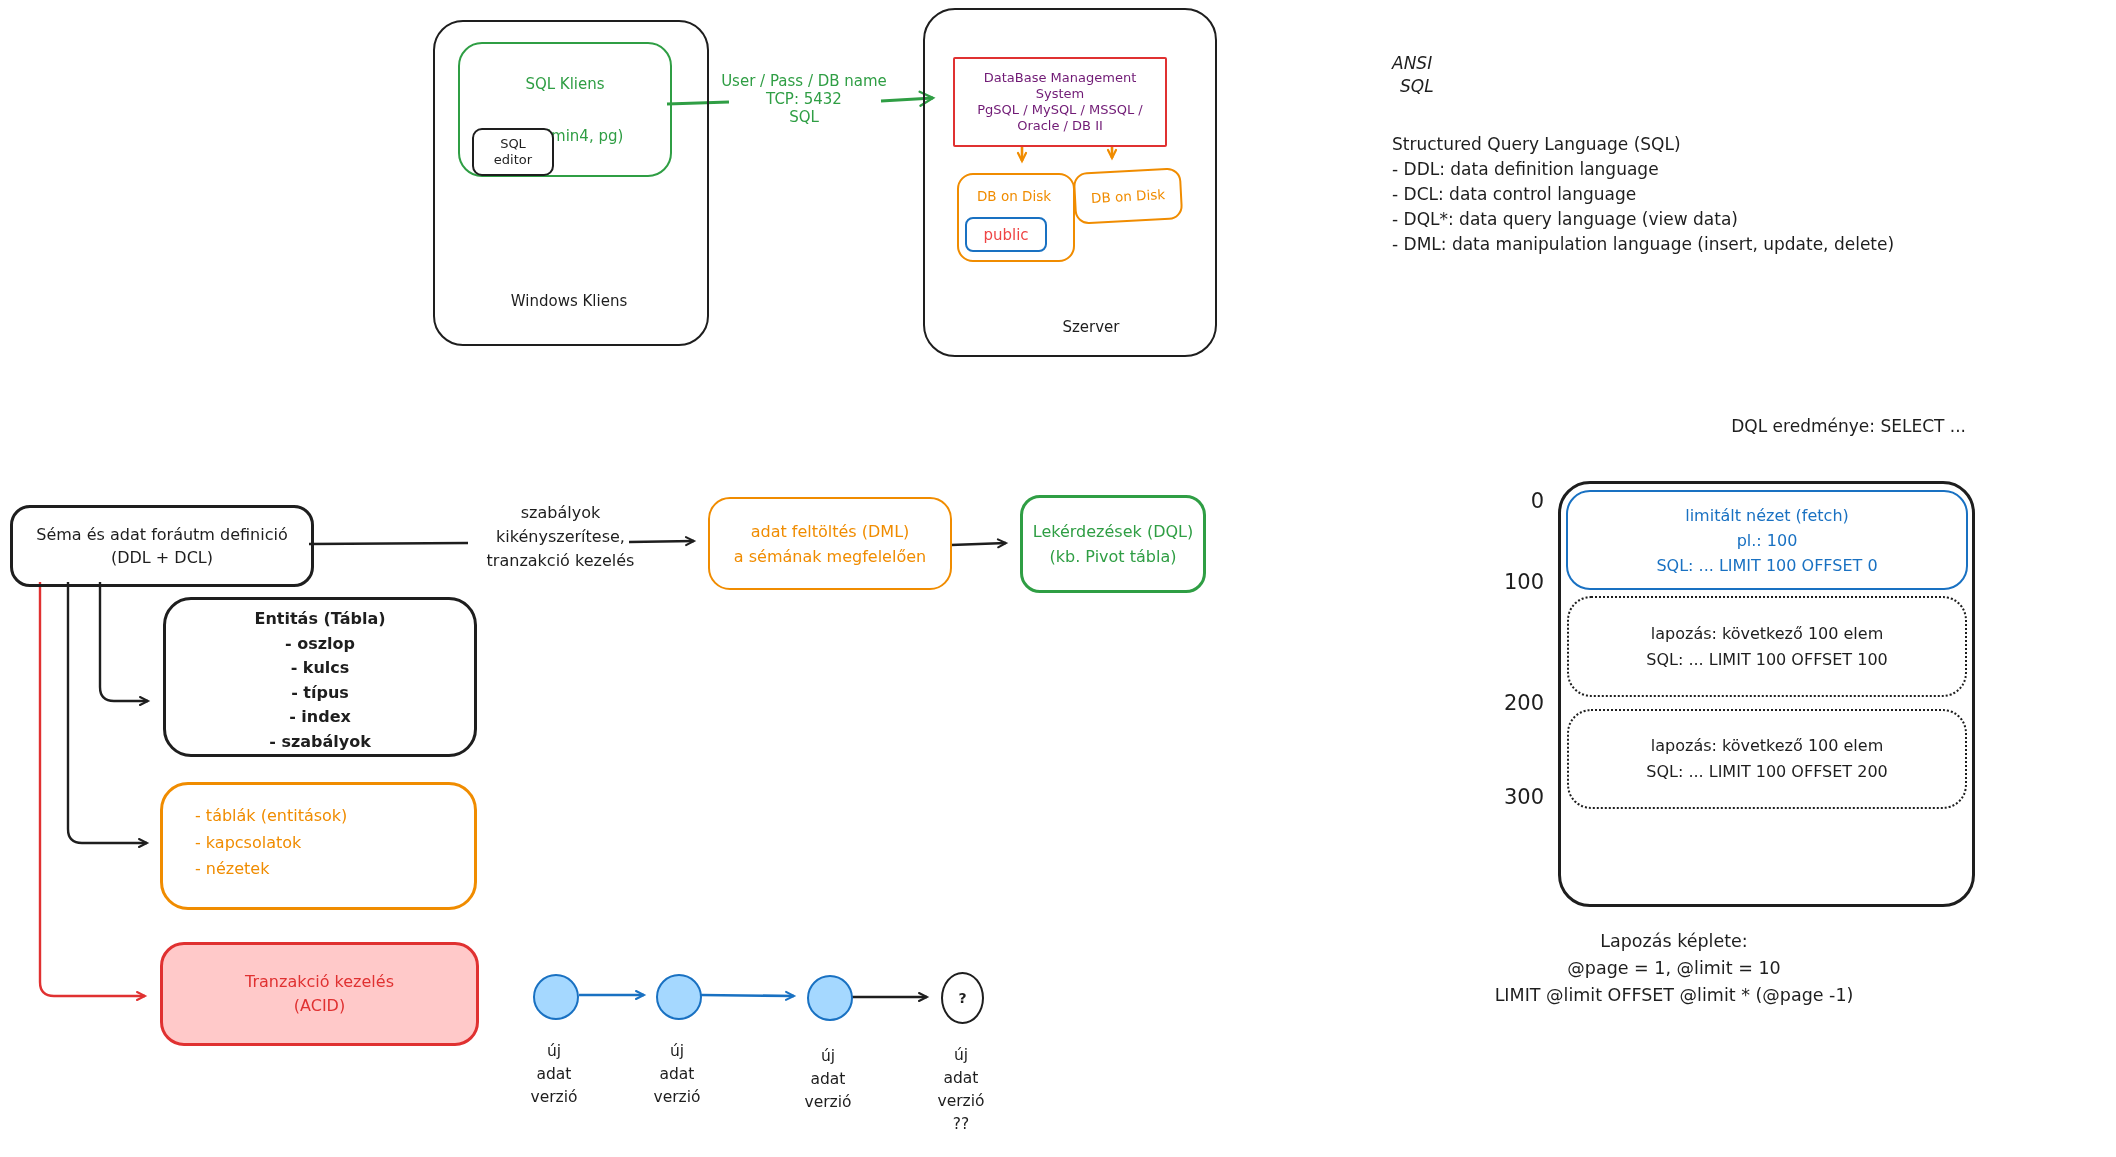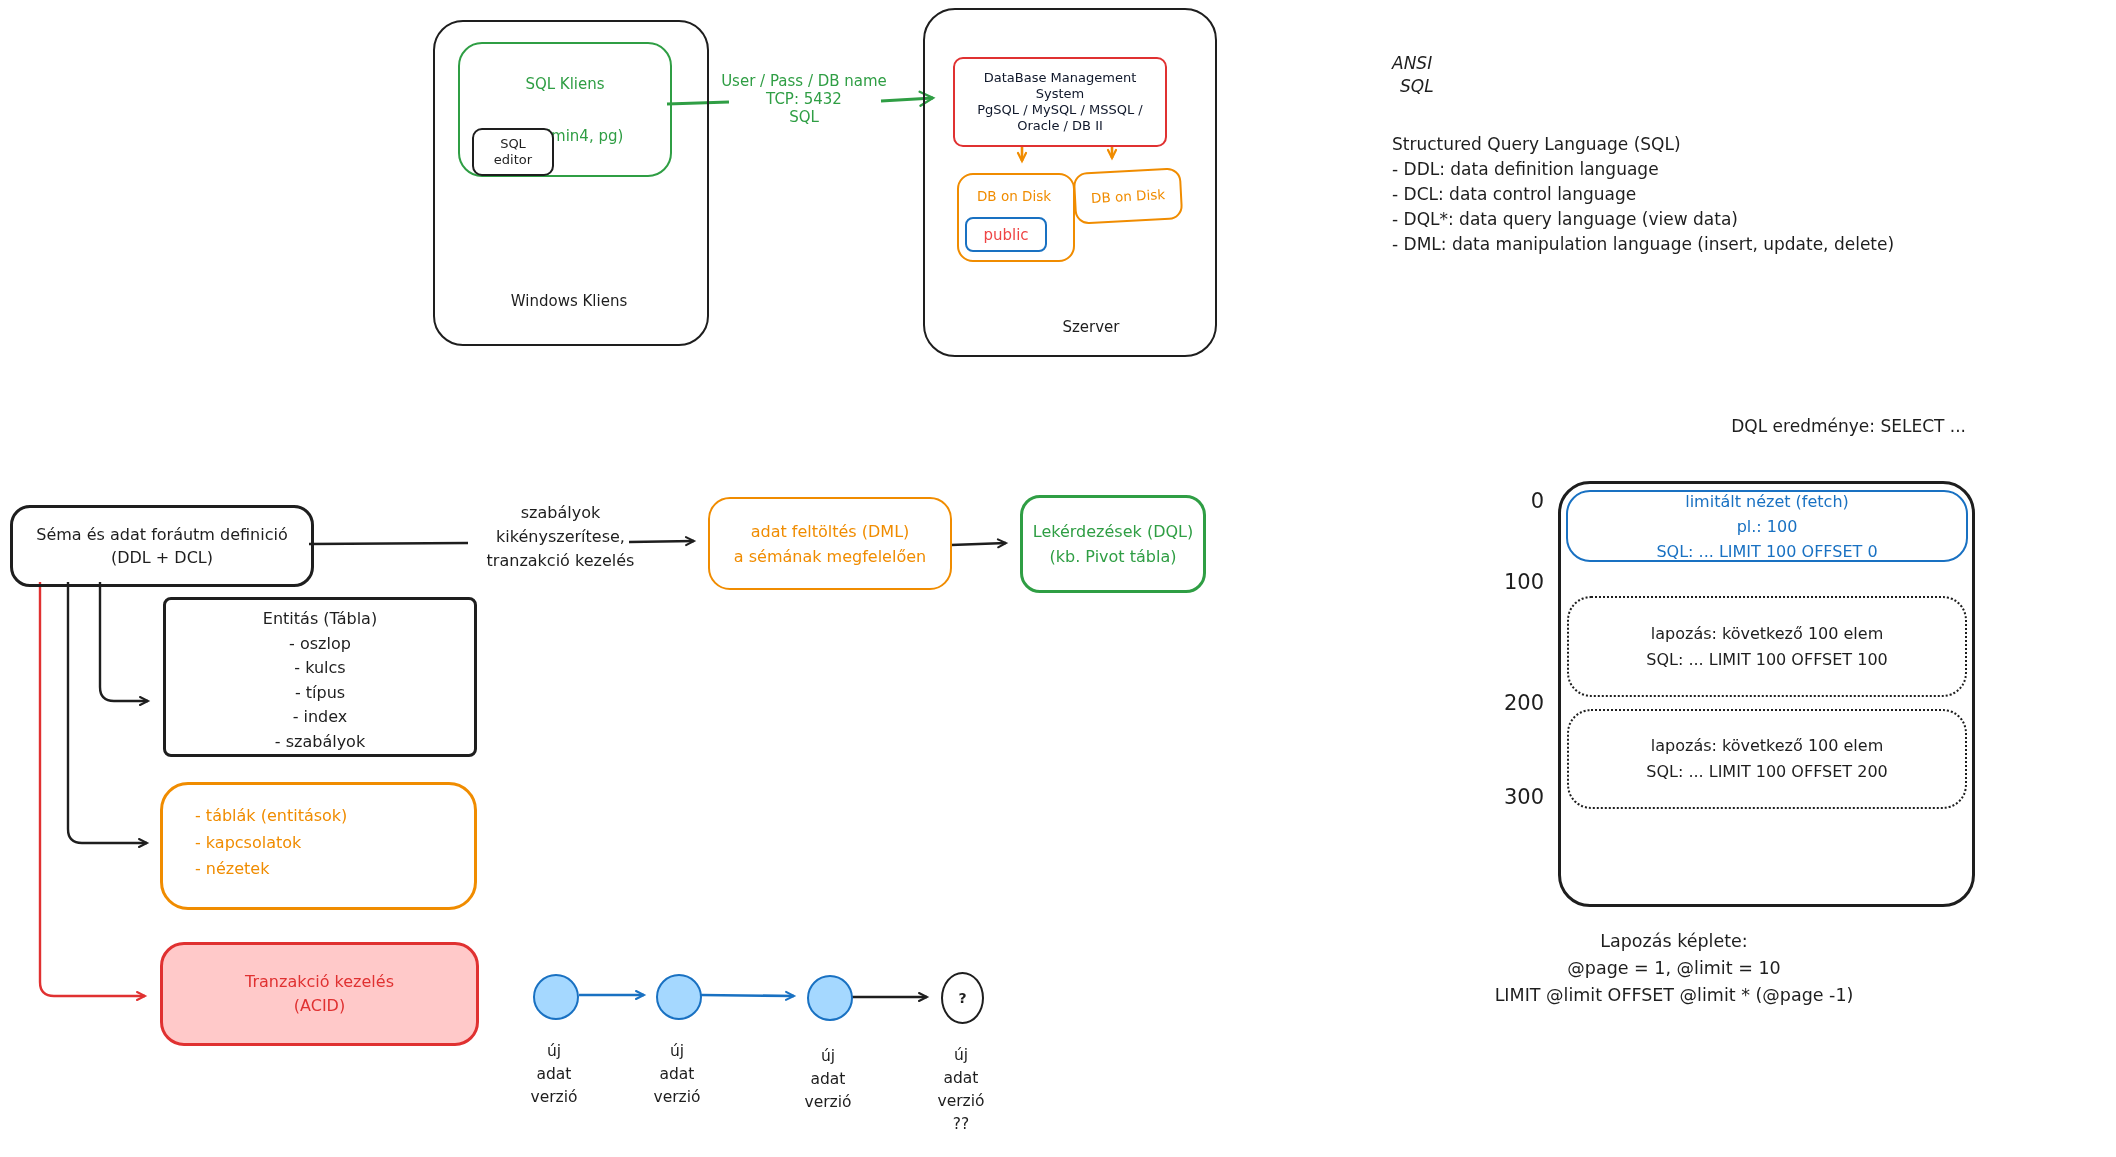--- a/index.html
+++ b/index.html
@@ -14,22 +14,22 @@
   .win-label{left:433px;top:292px;width:272px;text-align:center;font-size:15px;}
   .sqlclient-box{left:458px;top:42px;width:210px;height:131px;border:2px solid #2f9e44;border-radius:24px;
                  color:#2f9e44;font-size:15px;line-height:20px;gap:32px;}
   .sqleditor-box{left:472px;top:128px;width:78px;height:44px;border:2.5px solid #1e1e1e;border-radius:10px;
                  background:#fff;font-size:13px;line-height:16px;}
   .conn-label{left:718px;top:72px;width:172px;text-align:center;color:#2f9e44;font-size:15px;line-height:18px;}
 
   
   .server-box{left:923px;top:8px;width:290px;height:345px;border:2.5px solid #1e1e1e;border-radius:32px;}
   .server-label{left:923px;top:318px;width:290px;text-align:center;font-size:15px;padding-left:23px;}
-  .dbms-box{left:953px;top:57px;width:210px;height:86px;border:2px solid #e03131;border-radius:10px;
-            color:#0f172a;font-size:13px;line-height:16px;}
+  .dbms-box{left:953px;top:57px;width:210px;height:86px;border:2px solid #e03131;border-radius:2px;
+            color:#701a75;font-size:13px;line-height:16px;}
   .dbdisk-left{left:957px;top:173px;width:114px;height:85px;border:2px solid #f08c00;border-radius:16px;color:#f08c00;}
   .dbdisk-left-label{left:957px;top:188px;width:114px;text-align:center;color:#f08c00;font-size:13.5px;}
   .public-box{left:965px;top:217px;width:78px;height:31px;border:2.5px solid #1971c2;border-radius:8px;
               color:#ef4444;font-size:15px;}
   .dbdisk-right{left:1074px;top:170px;width:104px;height:48px;border:2px solid #f08c00;border-radius:14px;
                 color:#f08c00;font-size:13.5px;transform:rotate(-3deg);}
 
   
   .ansi-label{left:1392px;top:52px;font-size:17px;line-height:23px;font-style:italic;}
   .ansi-label .indent{padding-left:8px;}
@@ -38,37 +38,37 @@
   
   .sema-box{left:10px;top:505px;width:298px;height:76px;border:3px solid #1e1e1e;border-radius:20px;
             font-size:16px;line-height:23px;}
   .rules-label{left:458px;top:501px;width:205px;text-align:center;font-size:16px;line-height:24px;}
   .dml-box{left:708px;top:497px;width:240px;height:89px;border:2.5px solid #f08c00;border-radius:22px;
            color:#f08c00;font-size:16px;line-height:25px;}
   .dql-box{left:1020px;top:495px;width:180px;height:92px;border:3px solid #2f9e44;border-radius:20px;
            color:#2f9e44;font-size:16px;line-height:25px;}
 
   
-  .entity-box{left:163px;top:597px;width:314px;height:160px;border:3px solid #1e1e1e;border-radius:8px;
-              font-size:16px;line-height:24.5px;text-align:center;padding-top:7px;box-sizing:border-box;}
+  .entity-box{left:163px;top:597px;width:314px;height:160px;border:3px solid #1e1e1e;border-radius:28px;
+              font-size:16px;line-height:24.5px;text-align:center;padding-top:7px;box-sizing:border-box;font-weight:bold;}
   .objects-box{left:160px;top:782px;width:317px;height:128px;border:3px solid #f08c00;border-radius:28px;
                color:#f08c00;font-size:16px;line-height:26.5px;padding:18px 0 0 32px;box-sizing:border-box;text-align:left;}
   .acid-box{left:160px;top:942px;width:313px;height:98px;border:3px solid #e03131;border-radius:24px;
             background:#ffc9c9;color:#e03131;font-size:16px;line-height:24px;}
 
   
   .vcircle{width:42px;height:42px;border:2.5px solid #1971c2;border-radius:50%;background:#a5d8ff;}
   .qcircle{left:941px;top:972px;width:39px;height:48px;border:2.5px solid #1e1e1e;border-radius:50%;
            background:#fff;font-size:14px;font-weight:bold;}
   .vlabel{top:1040px;width:122px;text-align:center;font-size:15.5px;line-height:23px;}
 
   
   .pag-title{left:1566px;top:416px;width:400px;text-align:right;font-size:17px;}
   .pag-box{left:1558px;top:481px;width:417px;height:426px;border:3px solid #1e1e1e;border-radius:32px;box-sizing:border-box;}
-  .fetch-box{left:5px;top:6px;width:402px;height:72px;border:2.5px solid #1971c2;border-radius:24px;
+  .fetch-box{left:5px;top:6px;width:402px;height:100px;border:2.5px solid #1971c2;border-radius:24px;
              color:#1971c2;font-size:16px;line-height:25px;box-sizing:border-box;}
   .page2-box{left:6px;top:112px;width:400px;height:101px;border:2.5px dotted #1e1e1e;border-radius:24px;
              font-size:16px;line-height:26px;box-sizing:border-box;}
   .page3-box{left:6px;top:225px;width:400px;height:100px;border:2.5px dotted #1e1e1e;border-radius:24px;
              font-size:16px;line-height:26px;box-sizing:border-box;}
   .scale-num{left:1496px;width:48px;text-align:right;font-size:21px;}
   .formula{left:1468px;top:928px;width:412px;text-align:center;font-size:17.5px;line-height:27px;}
 </style>
 </head>
 <body>

